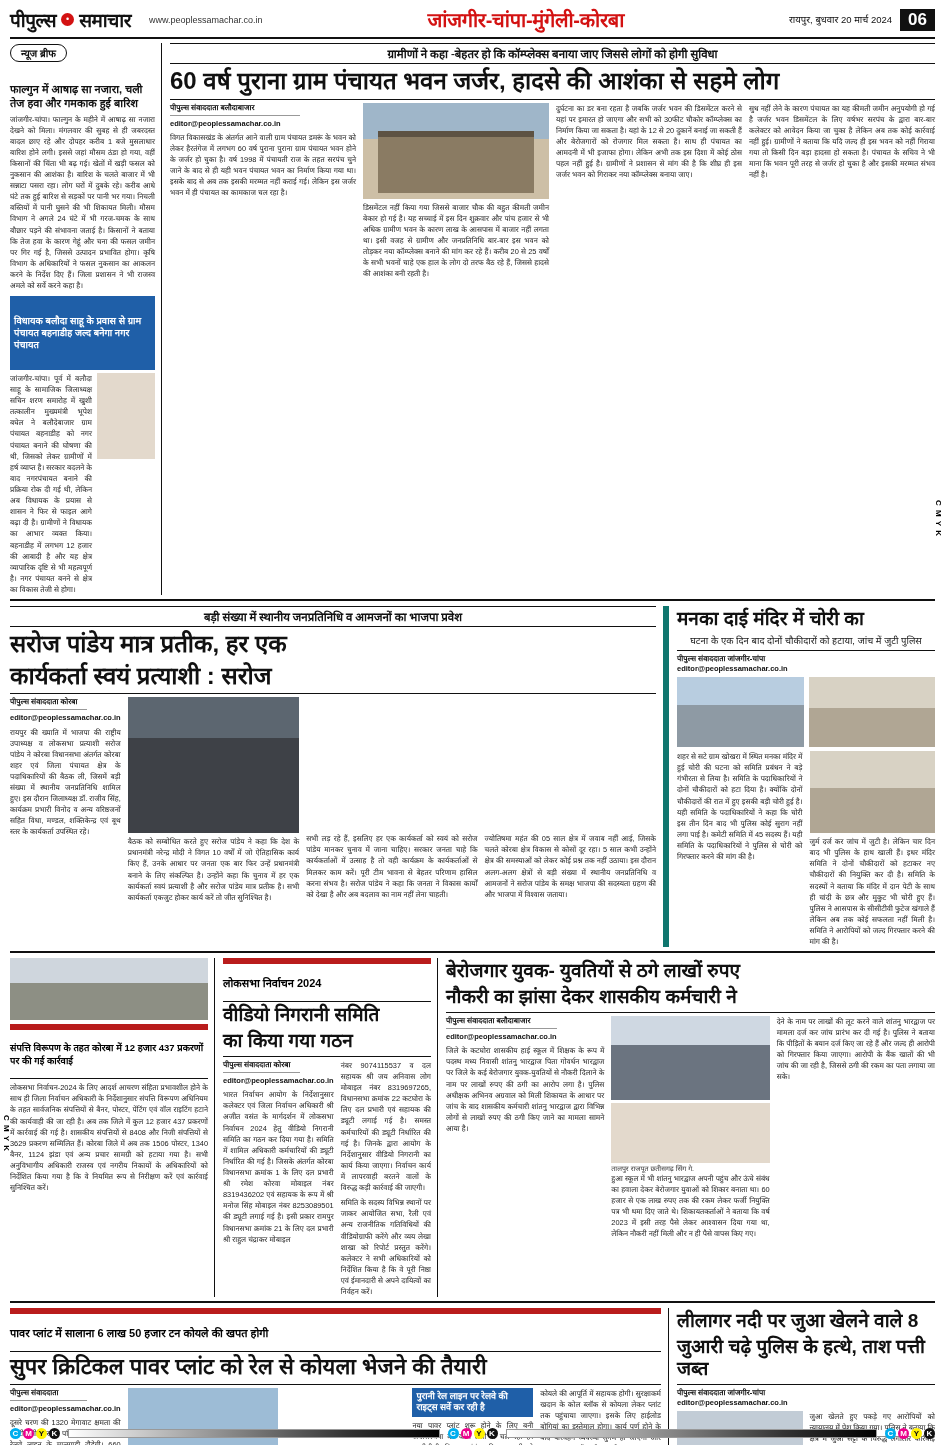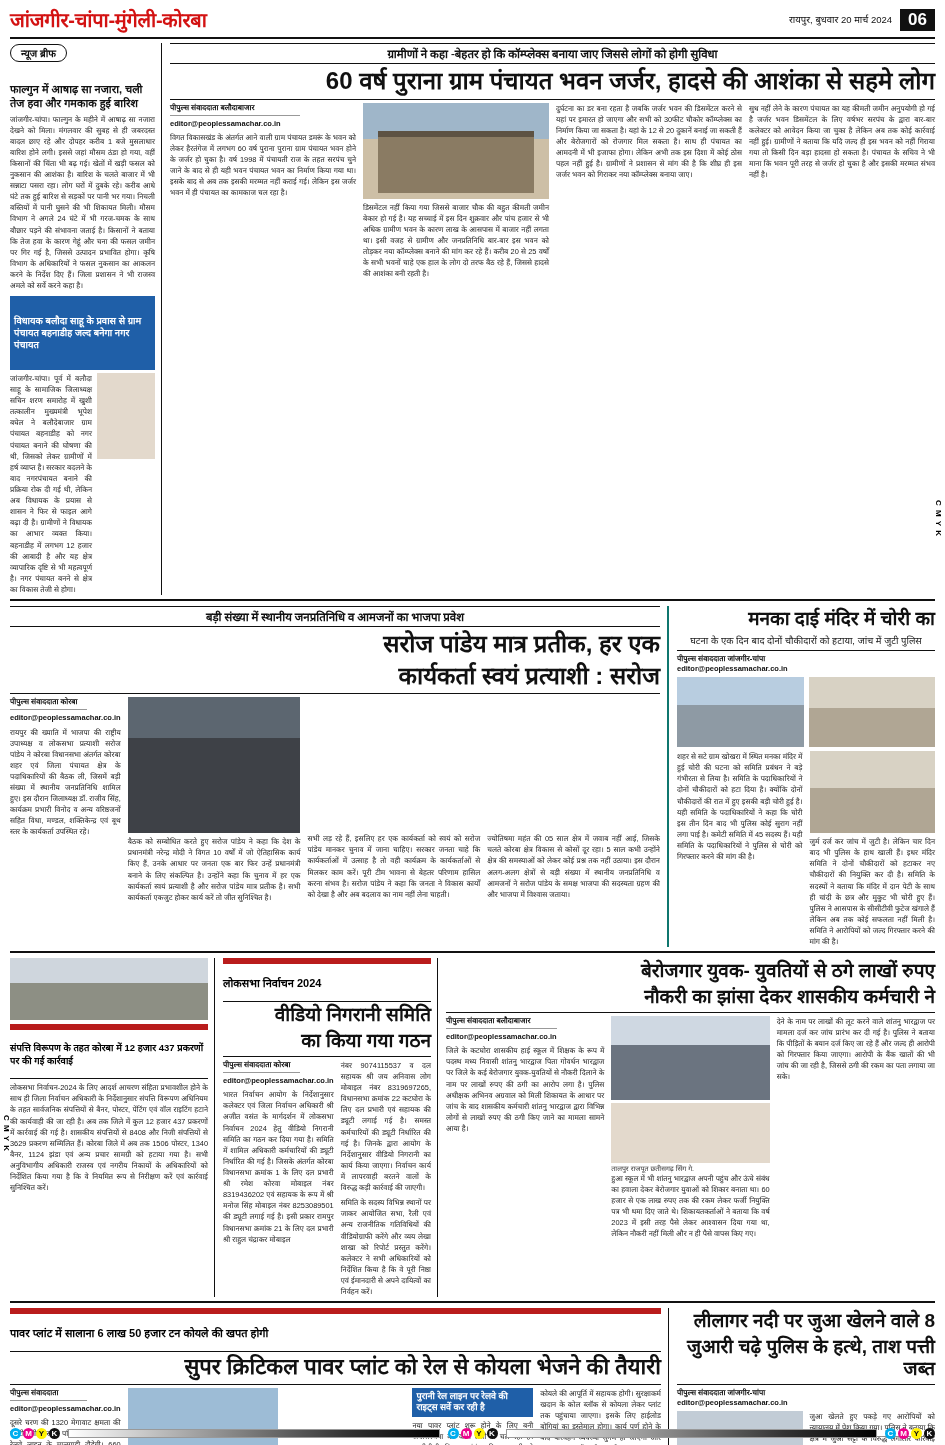--- a/index.html
+++ b/index.html
@@ -45,21 +45,21 @@
   
   .hr-thin { border-top: 1px solid #111; margin: 3px 0; }
   .hr-thick { border-top: 2px solid #111; margin: 4px 0; }
   .kicker {
     text-align: center; font-size: 11.5px; font-weight: bold; color: #111;
     border-top: 1px solid #111; border-bottom: 1px solid #111;
     padding: 2px 0; margin-bottom: 3px; font-family: Liberation Serif, serif;
   }
   .headline {
     font-size: 24px; font-weight: bold; color: #111; line-height: 1.15;
-    text-align: right; margin: 2px 0 4px;
+    text-align: left; margin: 2px 0 4px;
   }
   .headline.sm { font-size: 19px; }
   .subhead {
     font-size: 9.5px; text-align: center; color: #222; margin-bottom: 3px;
   }
   .byline { font-size: 7.5px; color: #111; font-weight: bold; line-height: 1.35; }
   .byline-rule { border-top: 1px solid #999; margin: 2px 0 3px; width: 70%; }
   .body-text {
     font-size: 7.4px; line-height: 1.5; color: #1a1a1a; text-align: justify;
     -webkit-hyphens: auto; hyphens: auto;
@@ -78,21 +78,21 @@
   .nb-head { font-size: 11px; font-weight: bold; line-height: 1.25; color: #111; margin-bottom: 3px; }
   .blue-bar {
     background: #1f5fa8; color: #fff; font-size: 9.5px; font-weight: bold;
     padding: 19px 4px; line-height: 1.25; margin: 5px 0 3px;
   }
   .lead-col { flex: 1; }
   .lead-cols { display: flex; gap: 7px; margin-top: 3px; }
   .lead-cols .c { flex: 1; }
   
   .band2 { display: flex; gap: 8px; margin-top: 5px; }
-  .band2 .left { flex: 1; border-right: 2px solid #0f766e; padding-right: 7px; }
+  .band2 .left { flex: 1; border-right: 6px solid #0f766e; padding-right: 7px; }
   .band2 .right { width: 258px; flex: 0 0 258px; }
   .two-cols { display: flex; gap: 7px; }
   .three-cols { display: flex; gap: 7px; }
   .three-cols .c, .two-cols .c { flex: 1; }
   
   .band3 { display: flex; gap: 8px; margin-top: 5px; }
   .band3 .c1 { width: 205px; flex: 0 0 205px; border-right: 1px solid #111; padding-right: 6px;}
   .band3 .c2 { width: 215px; flex: 0 0 215px; border-right: 1px solid #111; padding-right: 6px;}
   .band3 .c3 { flex: 1; }
   
@@ -144,20 +144,26 @@
     background: #1f5fa8; color:#fff; font-size: 9px; font-weight: bold;
     padding: 3px 4px; line-height:1.3;
   }
 </style>
 </head>
 <body>
 
 <div class="page">
 
   <div class="masthead">
+    <div class="logo-wrap">
+      <span class="logo-main">पीपुल्स</span>
+      <span class="logo-dot">•</span>
+      <span class="logo-main">समाचार</span>
+      <span class="site-url">www.peoplessamachar.co.in</span>
+    </div>
     <div class="edition">जांजगीर-चांपा-मुंगेली-कोरबा</div>
     <div class="right-head">
       <div class="date-line">रायपुर, बुधवार 20 मार्च 2024</div>
       <div class="page-no">06</div>
     </div>
   </div>
 
   <div class="top-row">
 
     <div class="news-brief-col">

